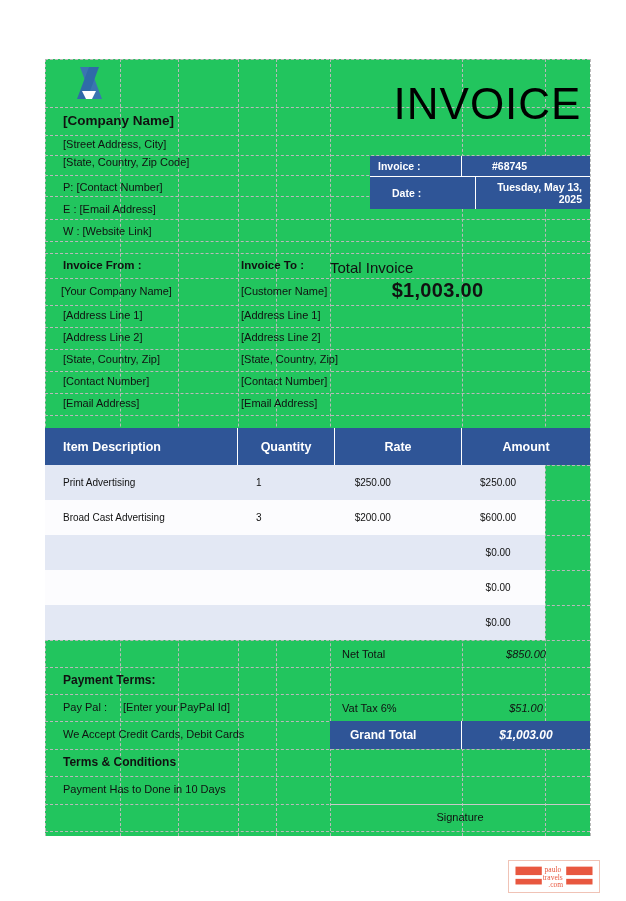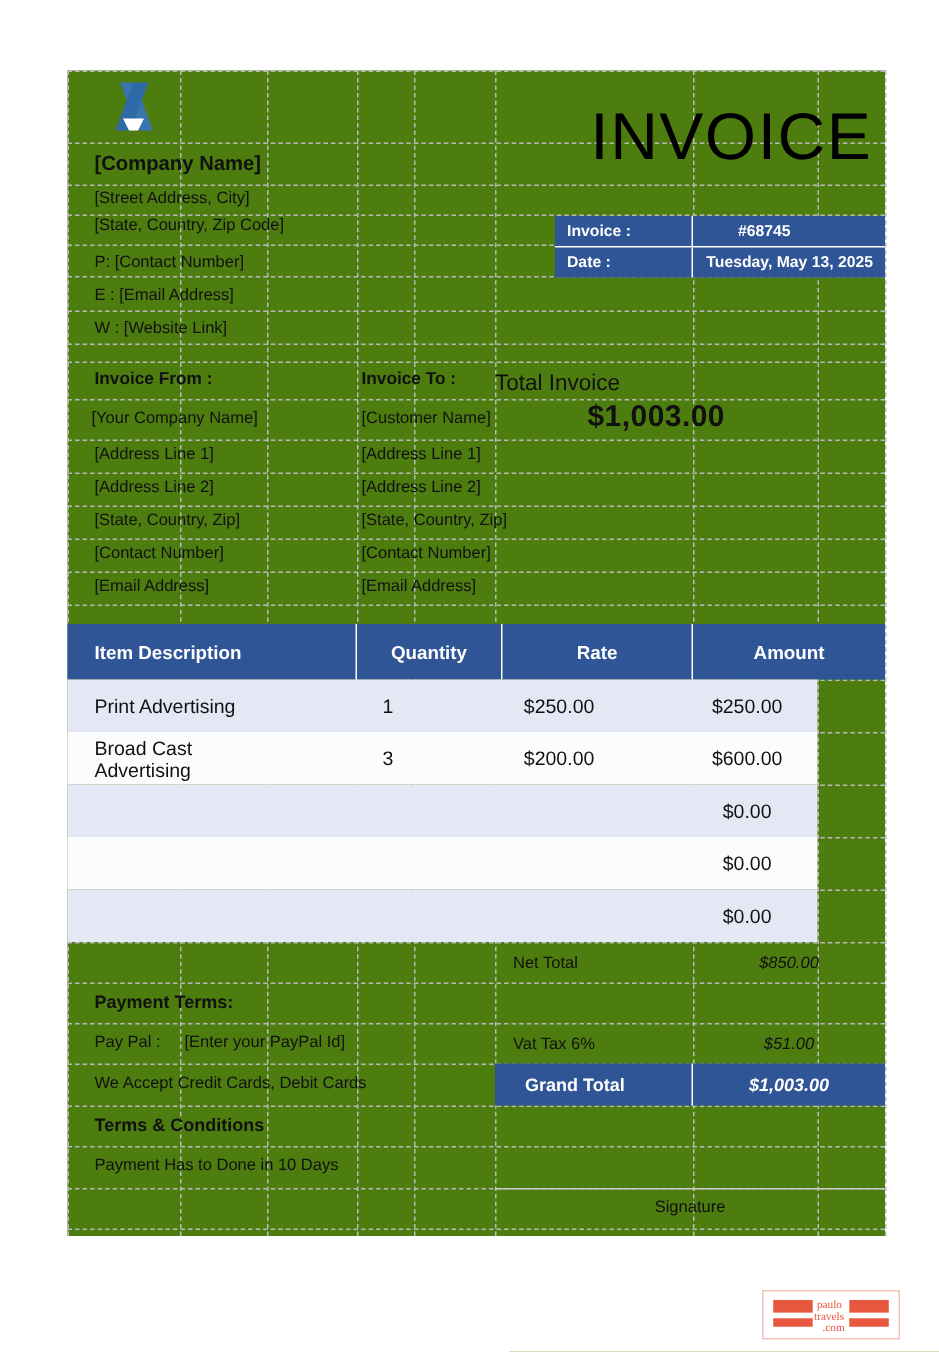--- a/index.html
+++ b/index.html
@@ -13,24 +13,24 @@
     font-family: "Liberation Sans", sans-serif;
     color: #111111;
     position: relative;
     overflow: hidden;
   }
 
   
   .sheet {
     position: absolute;
     left: 45px;
-    top: 47px;
+    top: 59px;
     width: 545px;
     height: 777px;
-    background: #4d7c0f;
+    background: #22c55e;
   }
 
   
   .grid-col {
     position: absolute;
     top: 0;
     bottom: 0;
     width: 0;
     border-left: 1px dashed #b9b9b9;
   }
@@ -89,21 +89,21 @@
     width: 220px;
     background: #2f5597;
   }
   .meta-row {
     display: flex;
     color: #ffffff;
     font-size: 10.5px;
     font-weight: bold;
     border-bottom: 1px solid #ffffff;
   }
-  .meta-row:last-child { border-bottom: 0; }
+  .meta-row:last-child { border-bottom: 0; padding-left: 14px; }
   .meta-label {
     width: 92px;
     padding: 4px 0 4px 8px;
     box-sizing: border-box;
     border-right: 1px solid #ffffff;
     display: flex;
     align-items: center;
   }
   .meta-value {
     flex: 1;
@@ -157,21 +157,21 @@
   .ih-qty  { width: 97px; }
   .ih-rate { width: 127px; }
   .ih-amt  { width: 128px; }
 
   .item-row {
     position: absolute;
     left: 0;
     width: 500px;
     height: 35px;
     display: flex;
-    font-size: 13px;
+    font-size: 10px;
     gap: 32px;
   }
   .item-row > div {
     display: flex;
     align-items: center;
     box-sizing: border-box;
   }
   .ir-desc { width: 193px; padding-left: 18px; }
   .ir-qty  { width: 97px; justify-content: center; }
   .ir-rate { width: 127px; justify-content: center; }

